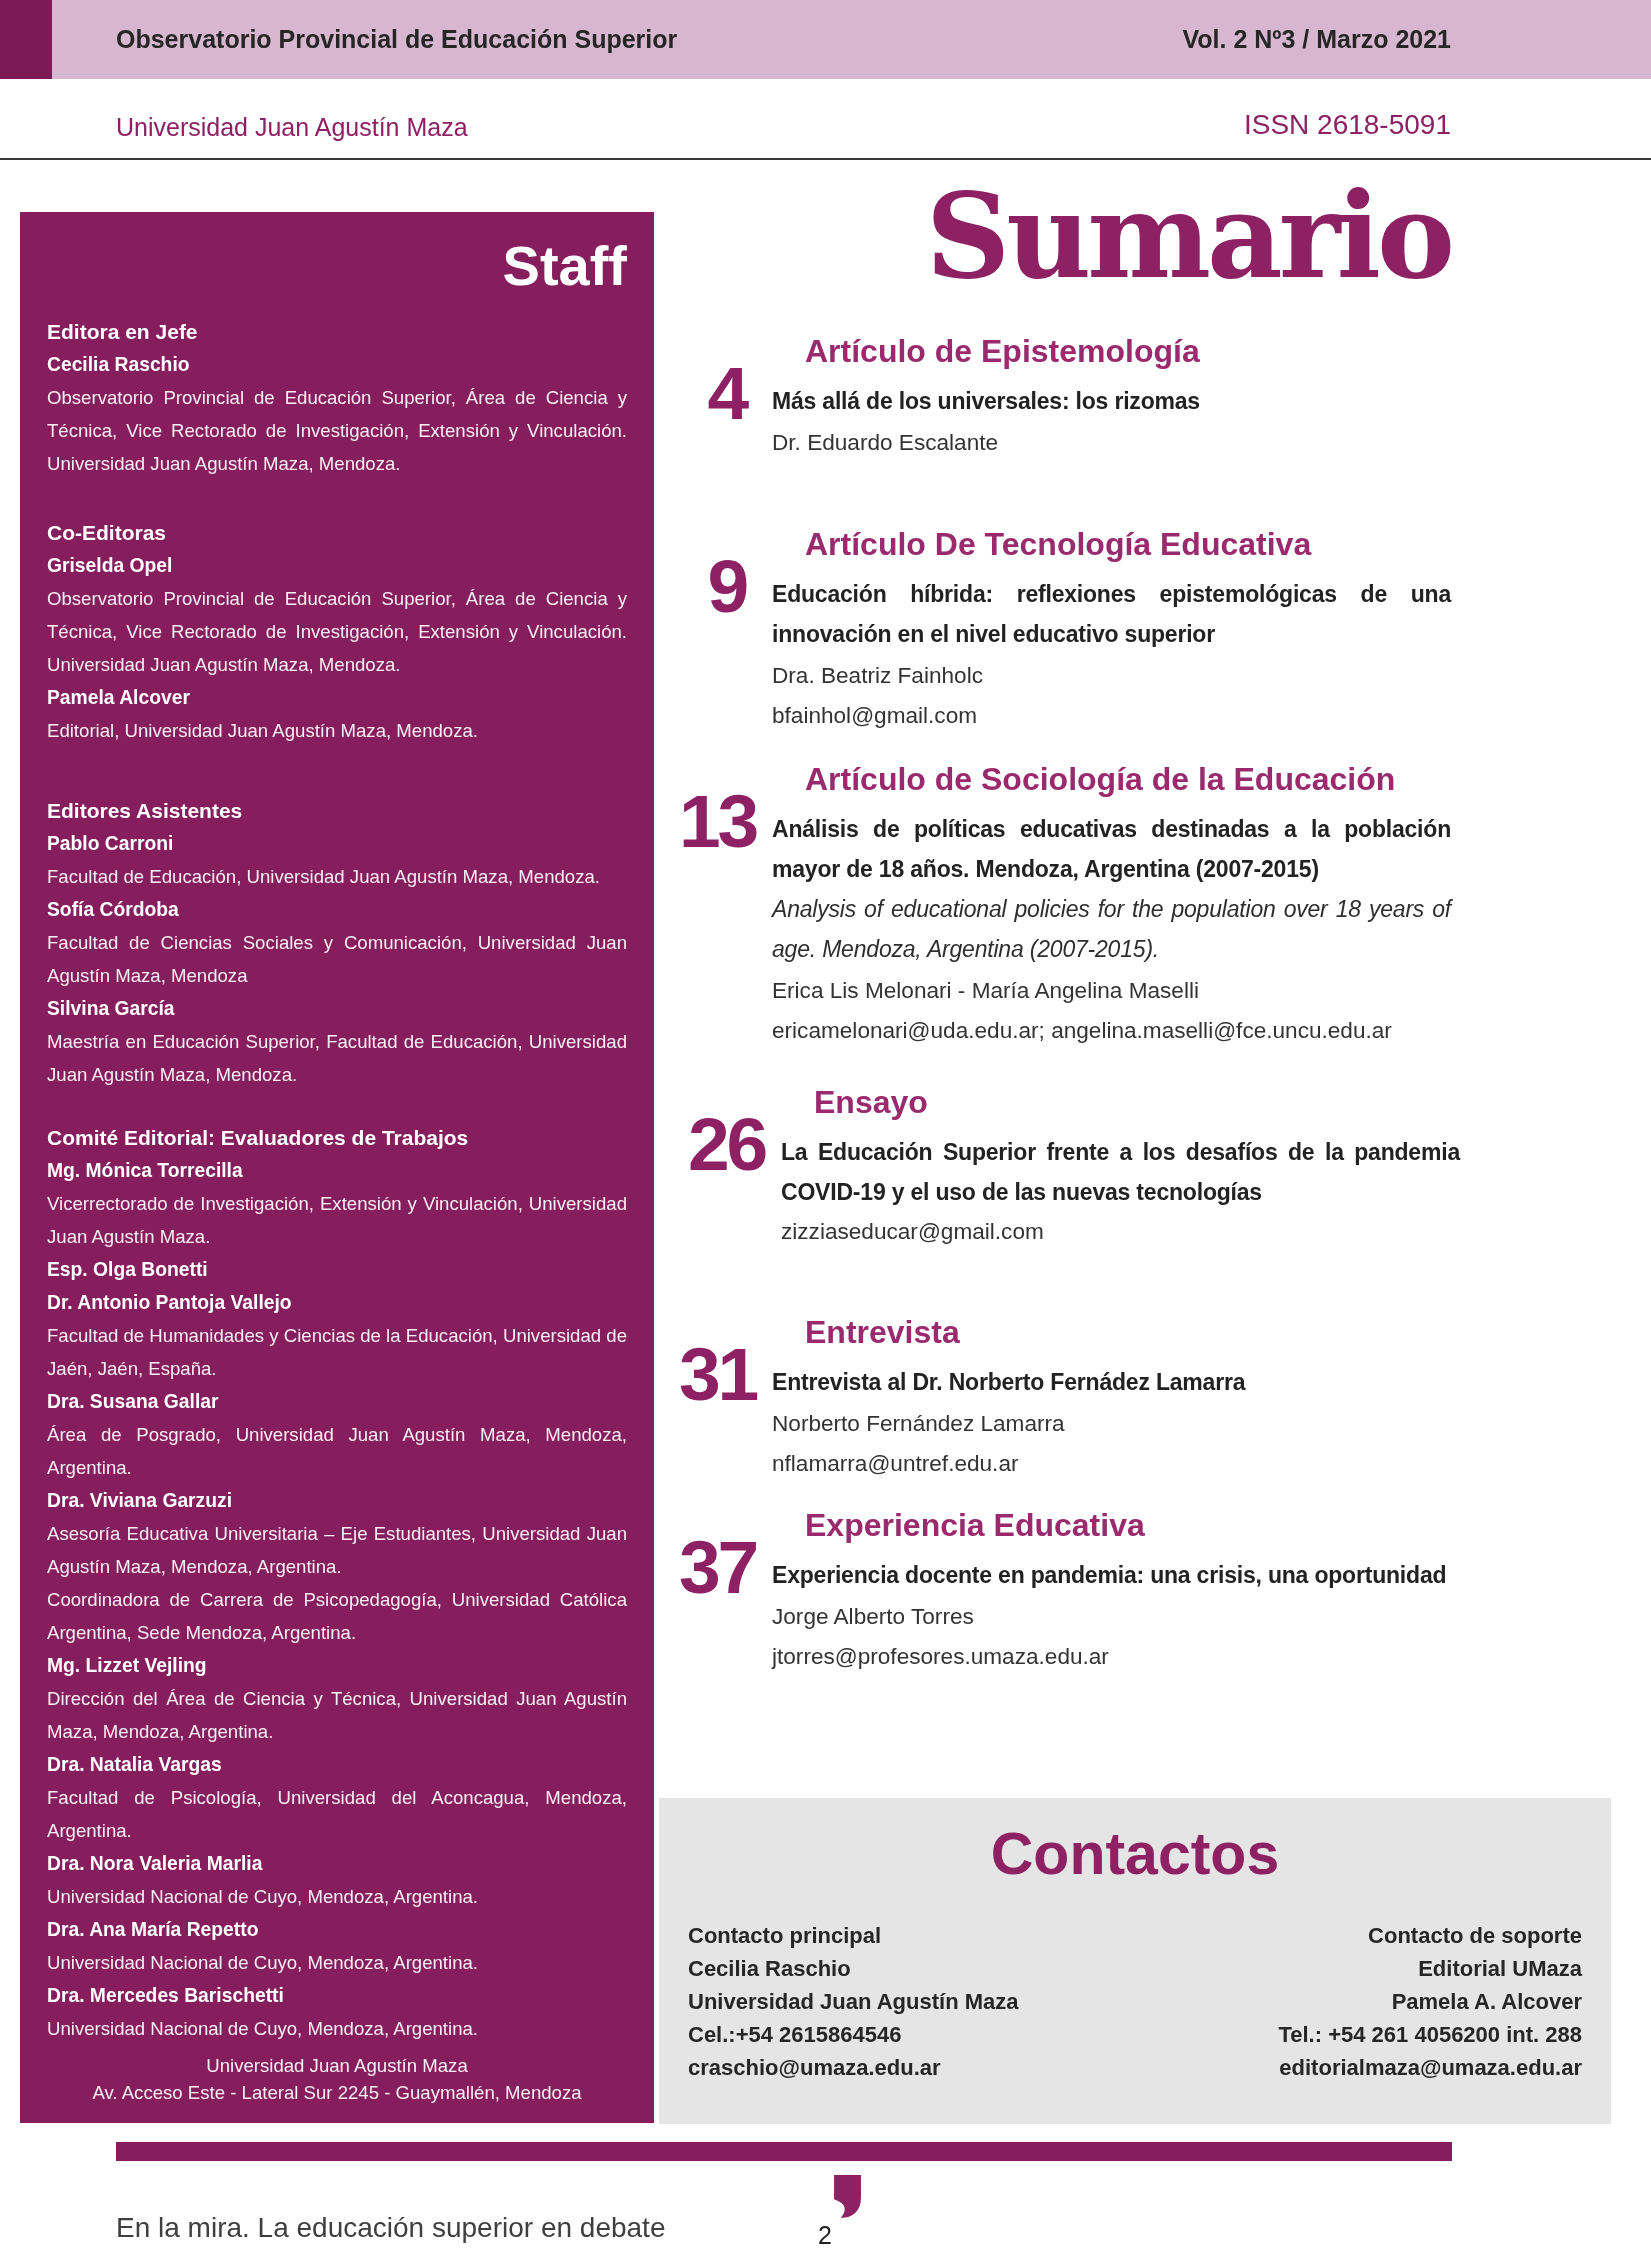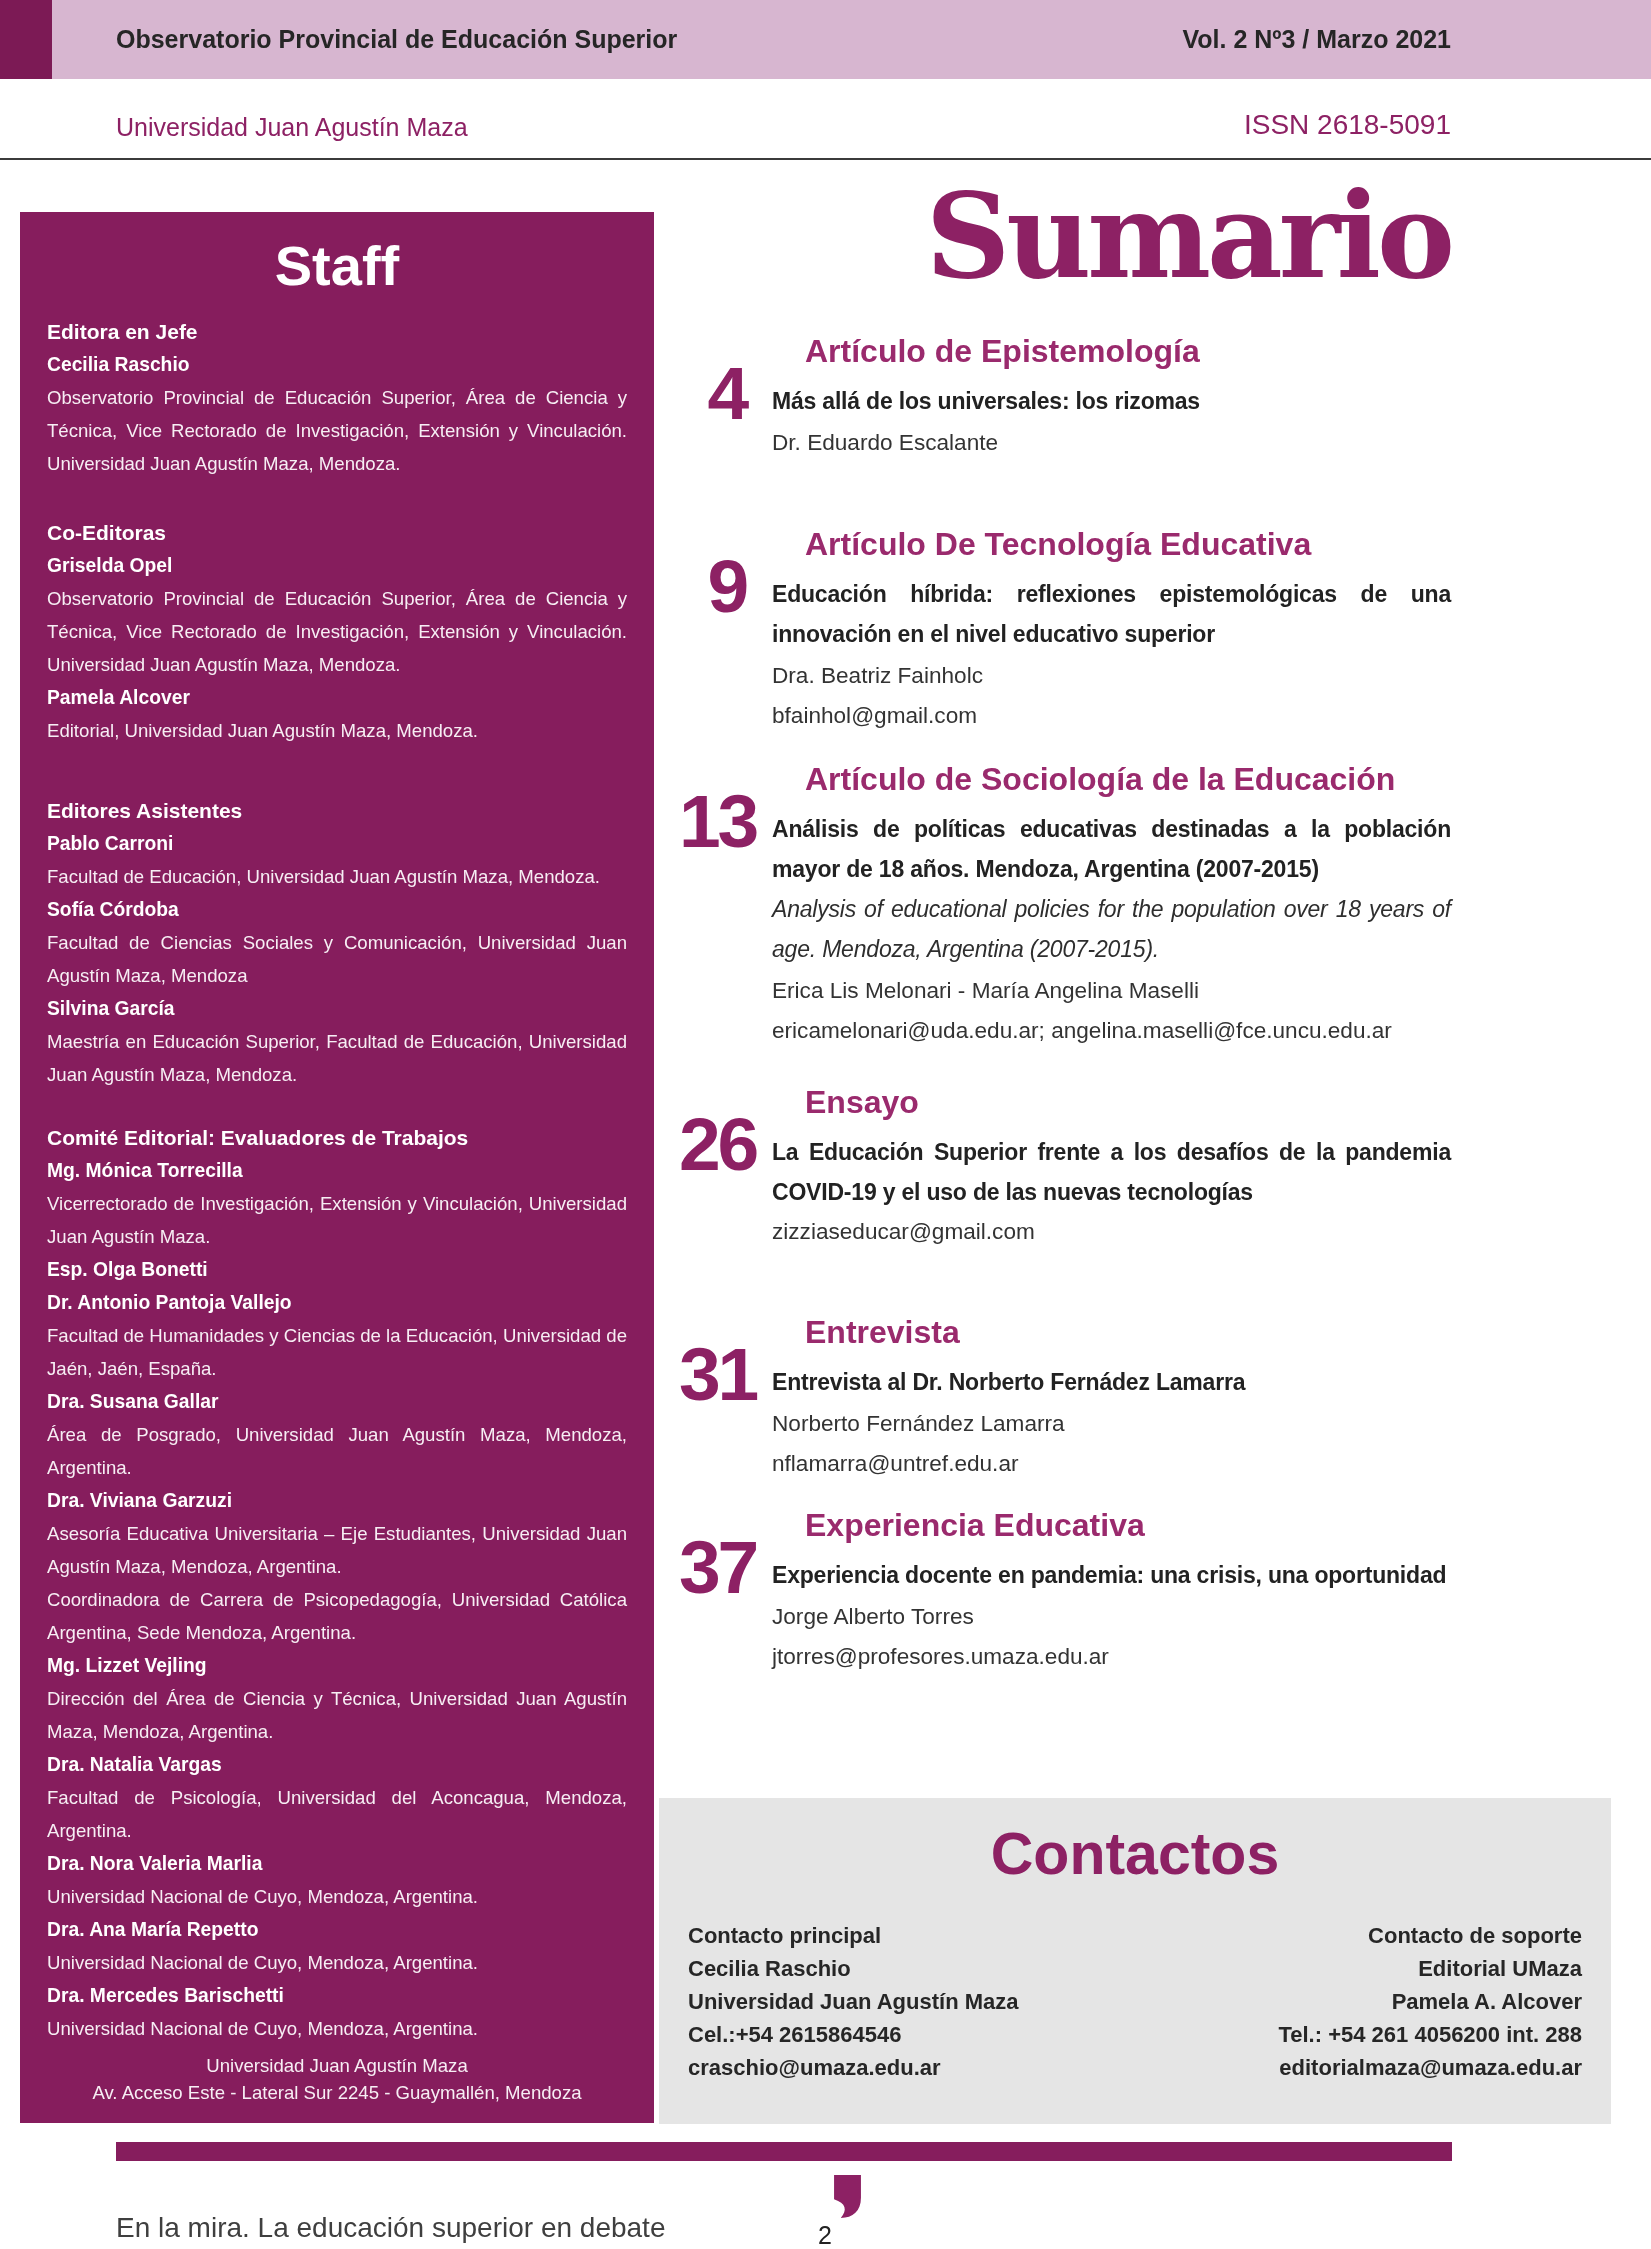--- a/index.html
+++ b/index.html
@@ -11,40 +11,40 @@
   
   .header-bar{position:absolute;left:0;top:0;width:1651px;height:79px;background:#d7b6d0;}
   .header-square{position:absolute;left:0;top:0;width:52px;height:79px;background:#7c1a55;}
   .header-title{position:absolute;left:116px;top:0;height:79px;line-height:79px;font-size:25px;font-weight:bold;color:#262626;}
   .header-vol{position:absolute;right:200px;top:0;height:79px;line-height:79px;font-size:25px;font-weight:bold;color:#262626;}
   .header-univ{position:absolute;left:116px;top:113px;font-size:25px;color:#8d2164;}
   .header-issn{position:absolute;right:200px;top:109px;font-size:28px;color:#8d2164;}
   .header-rule{position:absolute;left:0;top:158px;width:1651px;height:2px;background:#3b3b3b;}
   
   .staff-panel{position:absolute;left:20px;top:212px;width:634px;height:1911px;background:#861d5d;color:#ffffff;box-sizing:border-box;padding:16px 27px 0 27px;overflow:hidden;}
-  .staff-title{text-align:center;font-size:56px;font-weight:bold;line-height:1.1;margin:6.7px 0 18.6px 0;}
+  .staff-title{text-align:right;font-size:56px;font-weight:bold;line-height:1.1;margin:6.7px 0 18.6px 0;}
   .staff-section{margin:0;}
   .staff-section.s2{margin-top:36px;}
   .staff-section.s3{margin-top:47px;}
   .staff-section.s4{margin-top:30px;}
   .s-heading{font-size:21px;font-weight:bold;line-height:33px;}
   .m-name{font-size:19.3px;font-weight:bold;line-height:33px;}
   .m-role{font-size:18.6px;line-height:33px;margin:0;text-align:justify;color:#f7eef4;}
   .staff-address{position:absolute;left:27px;right:27px;bottom:17.3px;text-align:center;font-size:18.6px;line-height:27px;color:#f7eef4;}
   
   .sumario-title{position:absolute;right:200px;top:178px;font-family:"DejaVu Serif",serif;font-weight:bold;font-size:117px;line-height:1;letter-spacing:-4px;color:#8d2164;}
   .toc-entry{position:absolute;left:679px;width:772px;}
   .entry-num{position:absolute;left:0;top:23px;width:67px;text-align:right;font-size:75px;font-weight:bold;letter-spacing:-3.3px;line-height:1;color:#8d2164;}
   .entry-body{margin-left:93px;width:679px;box-sizing:border-box;}
   .entry-cat{margin-left:33px;font-size:32px;font-weight:bold;color:#9a2a6d;line-height:37px;margin-bottom:10.7px;}
   .entry-title{font-size:23px;font-weight:bold;color:#222222;line-height:40px;text-align:justify;letter-spacing:-0.2px;}
   .entry-title-en{font-size:23px;font-style:italic;font-weight:normal;color:#2e2e2e;line-height:40px;text-align:justify;letter-spacing:-0.2px;}
   .entry-authors{font-size:22.6px;color:#333333;line-height:40px;margin-top:2.7px;}
   .entry-email{font-size:22.6px;color:#333333;line-height:40px;}
-  .e4{top:333px;} .e9{top:526px;} .e13{top:761px;} .e26{top:1084px;} .e31{top:1314px;} .e37{top:1507px;}
+  .e4{top:333px;} .e9{top:526px;} .e13{top:761px;} .e26{top:1084px;margin-left:9px;} .e31{top:1314px;} .e37{top:1507px;}
   
   .contacts-box{position:absolute;left:659px;top:1798px;width:952px;height:326px;background:#e5e5e5;box-sizing:border-box;}
   .contacts-title{text-align:center;font-size:59px;font-weight:bold;color:#8d2164;margin:24px 0 0 0;line-height:1.1;}
   .contact-col{position:absolute;top:121px;font-size:22px;font-weight:bold;color:#262626;line-height:33px;}
   .contact-left{left:29px;text-align:left;}
   .contact-right{right:29px;text-align:right;}
   
   .footer-bar{position:absolute;left:116px;top:2142px;width:1336px;height:18.6px;background:#861d5d;}
   .quote-icon{position:absolute;left:834px;top:2175px;width:27px;height:43px;}
   .footer-tagline{position:absolute;left:116px;top:2212px;font-size:28px;color:#3f3f3f;}

